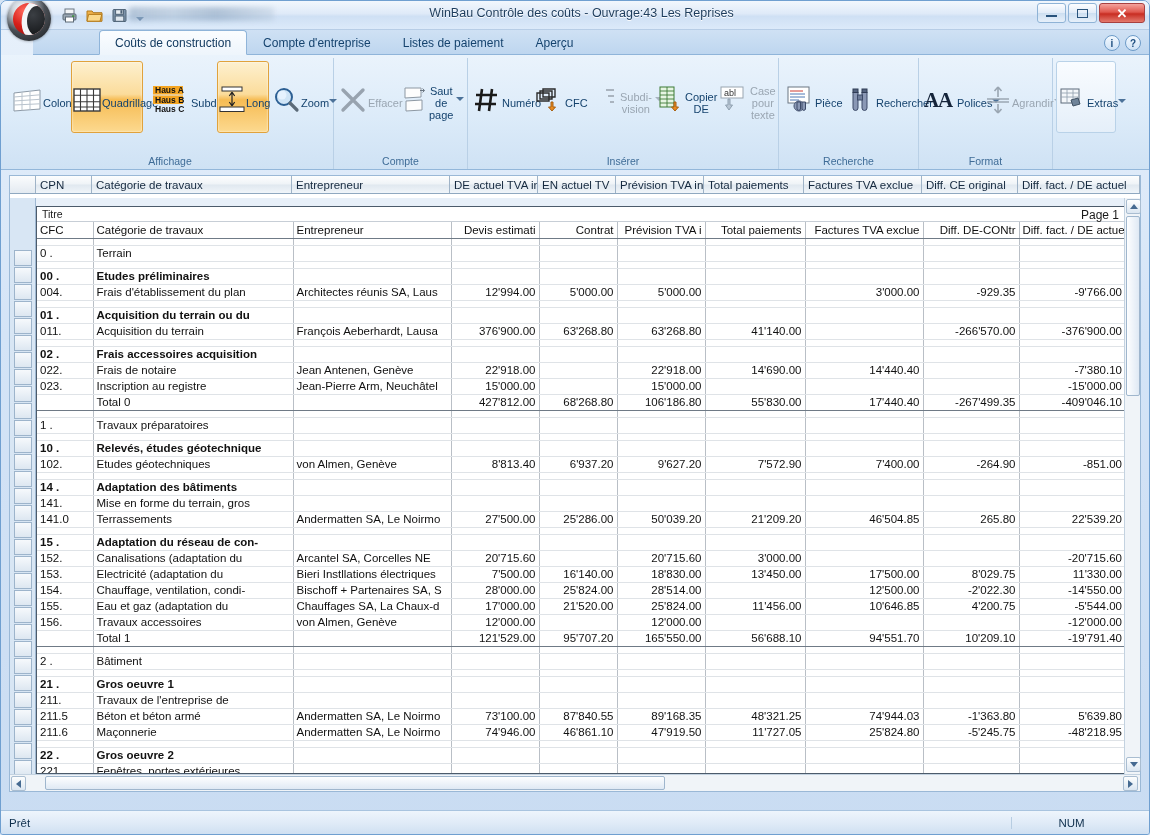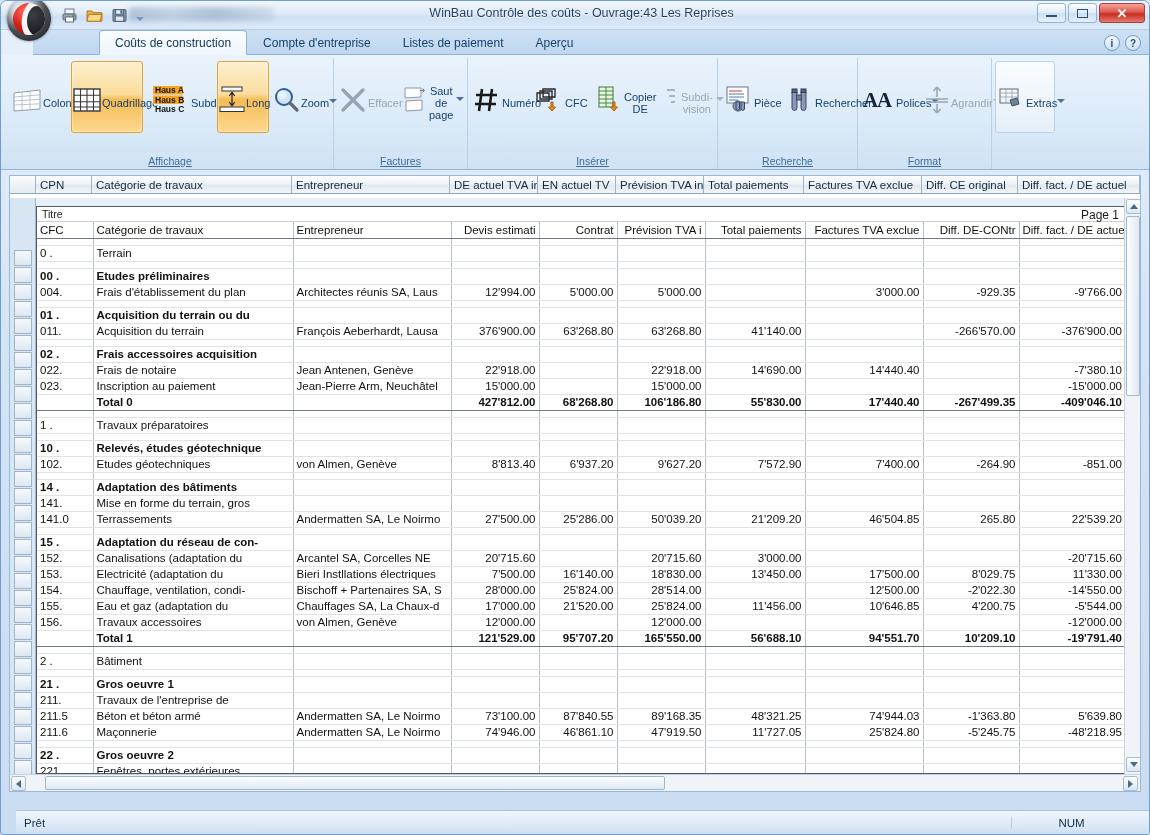--- a/index.html
+++ b/index.html
@@ -126,21 +126,21 @@
   }
   .group {
     position: relative;
     display: flex; flex-direction: column;
     padding: 0 3px 0 3px;
     border-right: 1px solid #b9d0e6;
   }
   .group:last-child { border-right: none; }
   .group-items { display: flex; align-items: flex-start; flex: 1; gap: 1px; padding-top: 3px; }
   .group-title {
-    text-align: center; font-size: 10.5px; color: #3f6c97; height: 15px; line-height: 15px; text-decoration: underline;
+    text-align: center; font-size: 10.5px; color: #3f6c97; height: 15px; line-height: 15px;
   }
   .bigbtn {
     width: 60px; min-height: 72px;
     display: flex; align-items: center;
     padding-top: 5px; border: 1px solid transparent; border-radius: 3px;
     font-size: 11px; color: #14426d; text-align: center; line-height: 12px;
   }
   .bigbtn.w72 { width: 72px; }
   .bigbtn.w66 { width: 66px; }
   .bigbtn.active {
@@ -206,21 +206,21 @@
     border-bottom: 1px solid #dfe3e7;
     white-space: nowrap; overflow: hidden;
   }
   table.grid tr.hdr td {
     border-bottom: 1px solid #6f7a86; font-size: 11.5px; color: #101010;
     background: #ffffff;
   }
   table.grid td.num { text-align: right; }
   table.grid td:last-child { border-right: none; }
   tr.sub td { font-weight: bold; }
-  tr.total td { font-weight: bold; border-bottom: 1px solid #6f7a86; }
+  tr.total td { font-weight: normal; border-bottom: 1px solid #6f7a86; }
   tr.spacer td { height: 7px; border-bottom: 1px solid #dfe3e7; }
 
   
   col.c0 { width: 56px; }
   col.c1 { width: 200px; }
   col.c2 { width: 158px; }
   col.c3 { width: 88px; }
   col.c4 { width: 78px; }
   col.c5 { width: 88px; }
   col.c6 { width: 100px; }
@@ -254,21 +254,21 @@
     border: 1px solid #9fb6cd; border-radius: 2px;
     background: linear-gradient(180deg,#fdfeff,#dfe9f4);
   }
   .arr-up { width:0;height:0;border-left:4px solid transparent;border-right:4px solid transparent;border-bottom:5px solid #456a91; }
   .arr-dn { width:0;height:0;border-left:4px solid transparent;border-right:4px solid transparent;border-top:5px solid #456a91; }
   .arr-lf { width:0;height:0;border-top:4px solid transparent;border-bottom:4px solid transparent;border-right:5px solid #456a91; }
   .arr-rt { width:0;height:0;border-top:4px solid transparent;border-bottom:4px solid transparent;border-left:5px solid #456a91; }
 
   
   .statusbar {
-    position: absolute; left: 15px; right: 0; bottom: 0; height: 24px;
+    position: absolute; left: 0; right: 0; bottom: 0; height: 24px;
     background: linear-gradient(180deg,#eef5fc 0%,#dfeaf7 55%,#cfe0f2 100%);
     border-top: 1px solid #a9c4df;
     display: flex; align-items: center;
   }
   .status-left { font-size: 11.5px; color: #10304e; padding-left: 8px; flex: 1; }
   .status-num {
     font-size: 11.5px; color: #10304e; width: 120px; text-align: center;
     border-left: 1px solid #b7cde2;
   }
   .status-grip { width: 18px; height: 100%; }
@@ -427,60 +427,70 @@
             <svg width="30" height="30" viewBox="0 0 30 30">
               <path d="M6 3 L22 3 L22 12 L6 13 Z" fill="#fdfdfd" stroke="#8d98a3"></path>
               <path d="M7 16 L23 15 L23 25 L7 26 Z" fill="#fdfdfd" stroke="#8d98a3"></path>
               <path d="M21 5.5 L25 5.5 M23.6 3.6 L25.6 5.5 L23.6 7.4" stroke="#6b7682" fill="none"></path>
             </svg>
           </div>
           <div class="blabel">Saut de page</div>
           <div class="caret inline"></div>
         </div>
       </div>
-      <div class="group-title">Factures</div>
+      <div class="group-title">Compte</div>
     </div>
 
     <div class="group">
       <div class="group-items">
         <div class="bigbtn">
           <div class="bicon">
             <svg width="30" height="28" viewBox="0 0 30 28">
               <path d="M10 3 L7 25 M20 3 L17 25 M4 9 H25 M3 18 H24" stroke="#1a1a1a" stroke-width="2.6"></path>
             </svg>
           </div>
           <div class="blabel">Numéro</div>
         </div>
         <div class="bigbtn">
           <div class="bicon">
             <svg width="32" height="28" viewBox="0 0 32 28">
               <path d="M4 7 H16 V15 H4 Z M7 5 H19 V13 H7 Z M10 3 H22 V11 H10 Z" fill="none" stroke="#2b2b2b" stroke-width="1.4"></path>
               <path d="M18 16 v5 h-2.5 L19 25 l3.5-4H20v-5z" fill="#e98a1f" stroke="#a75f10"></path>
             </svg>
           </div>
           <div class="blabel">CFC</div>
+        </div>
+        <div class="bigbtn disabled">
+          <div class="bicon">
+            <svg width="26" height="28" viewBox="0 0 26 28">
+              <path d="M12 4 H20 M14 10 H20 M16 16 H20" stroke="#aab4bf" stroke-width="2"></path>
+            </svg>
+          </div>
+          <div class="blabel">Subdi-vision</div>
+          <div class="caret dis inline"></div>
         </div>
         <div class="bigbtn">
           <div class="bicon">
             <svg width="30" height="30" viewBox="0 0 30 30">
               <rect x="5" y="2" width="14" height="20" fill="#e6f5e2" stroke="#3d7a35"></rect>
               <path d="M5 6H19 M5 10H19 M5 14H19 M5 18H19 M12 2V22" stroke="#3d7a35" stroke-width=".9"></path>
               <path d="M19 17 v5 h-2.5 L20 26 l3.5-4H21v-5z" fill="#e98a1f" stroke="#a75f10"></path>
             </svg>
           </div>
           <div class="blabel">Copier DE</div>
         </div>
-        <div class="bigbtn disabled">
-          <div class="bicon">
-            <svg width="26" height="28" viewBox="0 0 26 28">
-              <path d="M12 4 H20 M14 10 H20 M16 16 H20" stroke="#aab4bf" stroke-width="2"></path>
-            </svg>
-          </div>
-          <div class="blabel">Subdi-vision</div>
-          <div class="caret dis inline"></div>
+        <div class="bigbtn" style="color:#9aa6b2">
+          <div class="bicon">
+            <svg width="34" height="30" viewBox="0 0 34 30">
+              <rect x="5" y="2" width="22" height="11" fill="#ffffff" stroke="#9aa5b0"></rect>
+              <text x="8" y="11" font-family="Liberation Sans" font-size="9" fill="#333">abl</text>
+              <path d="M12 14 v6 h-2.5 L13 25 l3.5-5H14v-6z" fill="#b8c6d4" stroke="#8fa0b0"></path>
+            </svg>
+          </div>
+          <div class="blabel">Case pour texte</div>
         </div>
       </div>
       <div class="group-title">Insérer</div>
     </div>
 
     <div class="group">
       <div class="group-items">
         <div class="bigbtn">
           <div class="bicon">
             <svg width="32" height="30" viewBox="0 0 32 30">
@@ -764,21 +774,21 @@
                 <td class="num">22'918.00</td>
                 <td class="num"></td>
                 <td class="num">22'918.00</td>
                 <td class="num">14'690.00</td>
                 <td class="num">14'440.40</td>
                 <td class="num"></td>
                 <td class="num">-7'380.10</td>
               </tr>
               <tr class="item">
                 <td>023.</td>
-                <td>Inscription au paiement</td>
+                <td>Inscription au registre</td>
                 <td>Jean-Pierre Arm, Neuchâtel</td>
                 <td class="num">15'000.00</td>
                 <td class="num"></td>
                 <td class="num">15'000.00</td>
                 <td class="num"></td>
                 <td class="num"></td>
                 <td class="num"></td>
                 <td class="num">-15'000.00</td>
               </tr>
               <tr class="total">

